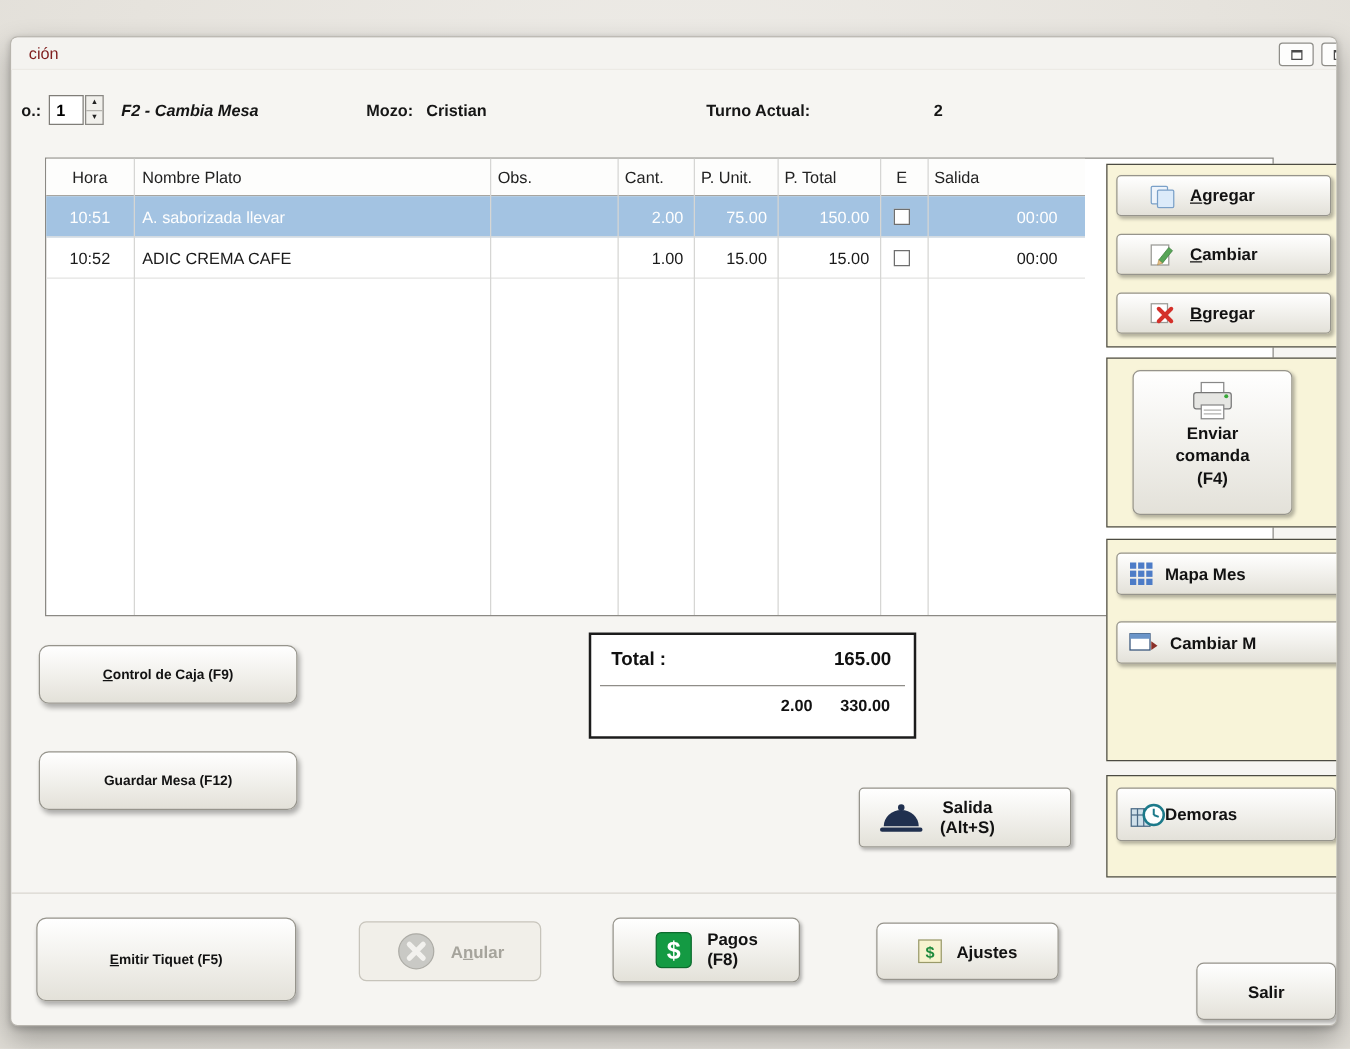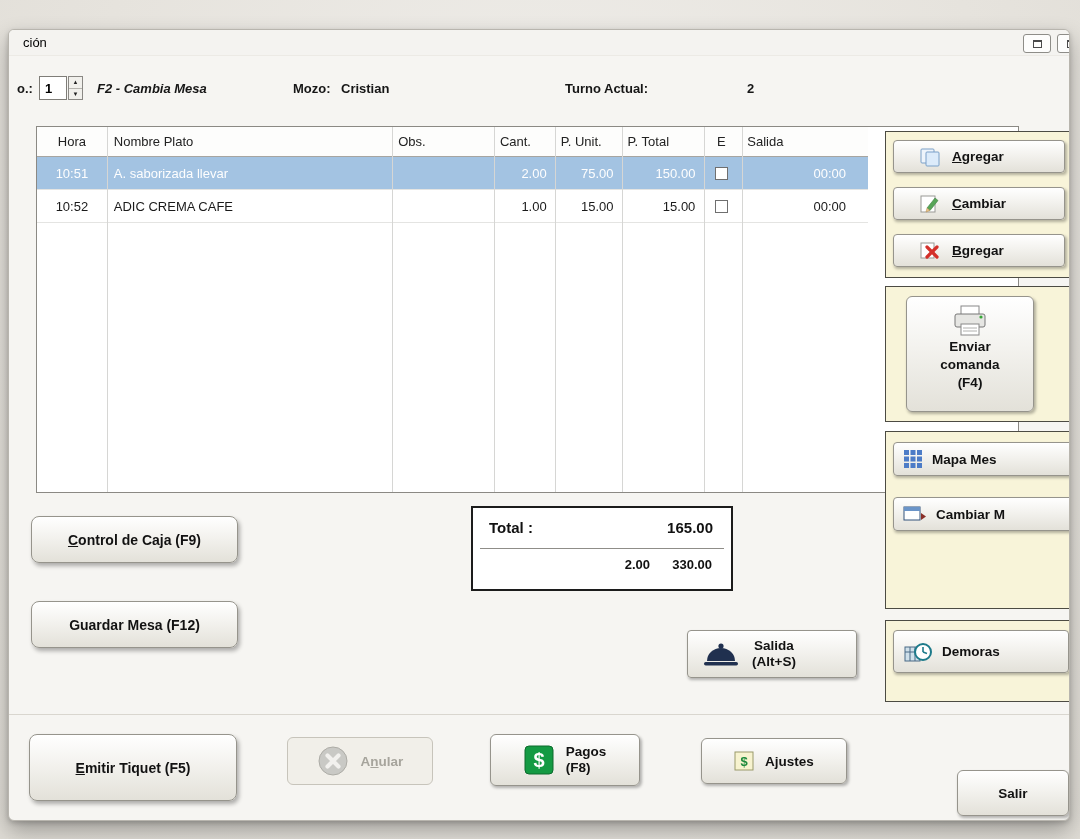--- a/index.html
+++ b/index.html
@@ -8,21 +8,21 @@
   body { background:#e7e4df;
     background-image: radial-gradient(ellipse at 50% 25%, #efede9 0%, #e6e3dd 60%, #dfdcd5 100%); }
 
   .window { position:absolute; left:8px; top:29px; width:1062px; height:792px;
     background:#f6f5f2; border:1px solid #b8b5ae; border-radius:6px;
     box-shadow: 0 10px 22px rgba(0,0,0,.30), 0 2px 5px rgba(0,0,0,.18);
     overflow:hidden; }
 
   .titlebar { position:absolute; left:0; top:0; right:0; height:26px; background:#f4f3f0;
     border-bottom:1px solid #eceae5; }
-  .win-title { position:absolute; left:14px; top:5px; font-size:13px; color:#000000; }
+  .win-title { position:absolute; left:14px; top:5px; font-size:13px; color:#7f1d1d; }
   .win-ctrl { position:absolute; top:4px; width:28px; height:19px; background:#fdfdfc;
     border:1px solid #8e8d88; border-radius:3px; display:flex; align-items:center; justify-content:center; }
   .win-ctrl .sq { width:9px; height:8px; border:1px solid #4a4a4a; border-top-width:2px; }
 
   .hdr-item { position:absolute; top:51px; font-size:13px; font-weight:700; color:#161616; }
   .num-input { position:absolute; left:30px; top:46px; width:28px; height:24px;
     border:1px solid #7f7d78; background:#fff; font-weight:700; font-size:13px; padding-left:5px;
     font-family:"Liberation Sans", sans-serif; }
   .stepper { position:absolute; left:59px; top:46px; width:15px; height:24px;
     border:1px solid #8a8884; background:#f1f0ec; display:flex; flex-direction:column; }
@@ -61,21 +61,21 @@
 
   .side-btn { left:884px; width:172px; height:33px; padding-left:25px; gap:11px; }
   .g2-btn { left:884px; width:186px; height:34px; padding-left:9px; gap:9px; }
 
   .enviar { left:897px; top:266px; width:128px; height:116px;
     flex-direction:column; justify-content:flex-start; padding-top:8px; gap:2px;
     border-radius:6px; text-align:center; }
   .enviar .line { line-height:16px; }
 
   .big-btn { border-radius:8px; justify-content:center;
-    box-shadow:2px 3px 4px rgba(0,0,0,.30); font-size:14px; }
+    box-shadow:2px 3px 4px rgba(0,0,0,.30); font-size:11px; }
 
   .totals { position:absolute; left:462px; top:476px; width:262px; height:85px;
     background:#fff; border:2px solid #1c1c1c; }
   .totals .tlabel { position:absolute; left:16px; top:11px; font-size:15px; font-weight:700; color:#111; }
   .totals .tval { position:absolute; right:18px; top:11px; font-size:15px; font-weight:700; color:#111; }
   .totals .sep { position:absolute; left:7px; right:7px; top:40px; height:1px; background:#8f8d88; }
   .totals .qty { position:absolute; right:81px; top:49px; font-size:13px; font-weight:700; color:#111; }
   .totals .amt { position:absolute; right:19px; top:49px; font-size:13px; font-weight:700; color:#111; }
 
   .salida-btn { left:678px; top:600px; width:170px; height:48px; padding-left:14px; gap:12px;
@@ -234,21 +234,21 @@
           <rect x="1" y="3" width="16" height="13" fill="#fff" stroke="#33527a"></rect>
           <rect x="1" y="3" width="16" height="4" fill="#6a94c8"></rect>
           <path d="M18 9 L23 12.5 L18 16 Z" fill="#8a2f28"></path>
         </svg>
     </span>
     <span>Cambiar M</span>
   </button>
 
 
   <div class="grp" style="top:590px; height:82px;"></div>
-  <button class="btn" style="left:884px; top:600px; width:176px; height:43px; padding-left:10px; gap:10px;">
+  <button class="btn" style="left:884px; top:600px; width:176px; height:43px; padding-left:10px; ">
     <span class="ic">
       <svg width="28" height="24">
           <rect x="1" y="7" width="15" height="14" fill="#cfe0ea" stroke="#4a6a86"></rect>
           <line x1="1" y1="12" x2="16" y2="12" stroke="#4a6a86"></line>
           <line x1="6" y1="7" x2="6" y2="21" stroke="#4a6a86"></line>
           <line x1="11" y1="7" x2="11" y2="21" stroke="#4a6a86"></line>
           <circle cx="19" cy="12" r="8" fill="#fff" stroke="#1c7a8a" stroke-width="2"></circle>
           <line x1="19" y1="12" x2="19" y2="7" stroke="#1c7a8a" stroke-width="1.6"></line>
           <line x1="19" y1="12" x2="23" y2="13.5" stroke="#1c7a8a" stroke-width="1.6"></line>
         </svg>

